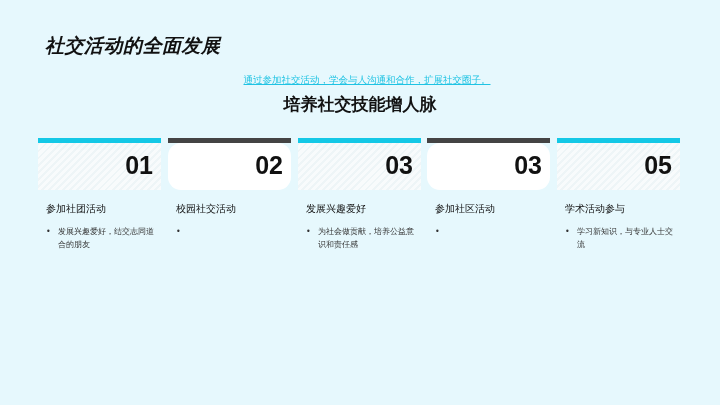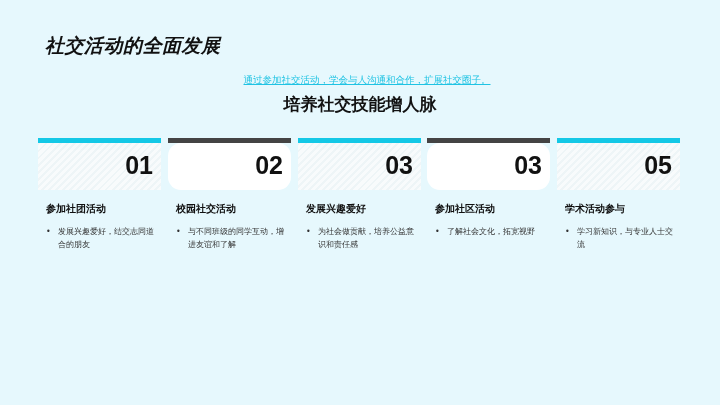--- a/index.html
+++ b/index.html
@@ -39,21 +39,21 @@
   .card-body {
     height:47px; position:relative;
   }
   .card-num {
     position:absolute; right:8px; top:8px;
     font-family:"Liberation Sans",sans-serif;
     font-size:25px; font-weight:bold; color:#111;
   }
   .card-title {
     position:absolute; top:64px; left:8px;
-    font-size:10px; font-weight:bold; color:#111; white-space:nowrap;
+    font-size:10px; font-weight:normal; color:#111; white-space:nowrap;
   }
   .card-bullet {
     position:absolute; top:87px; left:8px; width:112px;
     font-size:8px; color:#333; line-height:13px;
     display:flex;
   }
   .card-bullet .dot { width:12px; flex:none; }
   .card-bullet .txt { flex:1; }
 </style>
 </head>
@@ -80,21 +80,20 @@
 <div class="card dark" style="left:168px">
   <div class="card-box">
     <div class="card-bar"></div>
     <div class="card-body">
         <span class="card-num">02</span>
       </div>
   </div>
   <div class="card-title">校园社交活动</div>
   <div class="card-bullet">
     <span class="dot">•</span>
-    <span class="txt">与不同班级的同学互动，增进友谊和了解</span>
   </div>
 </div>
 
 <div class="card accent" style="left:298px">
   <div class="card-box">
     <div class="card-bar"></div>
     <div class="card-body">
         <span class="card-num">03</span>
       </div>
   </div>
@@ -108,21 +107,20 @@
 <div class="card dark" style="left:427px">
   <div class="card-box">
     <div class="card-bar"></div>
     <div class="card-body">
         <span class="card-num">03</span>
       </div>
   </div>
   <div class="card-title">参加社区活动</div>
   <div class="card-bullet">
     <span class="dot">•</span>
-    <span class="txt">了解社会文化，拓宽视野</span>
   </div>
 </div>
 
 <div class="card accent" style="left:557px">
   <div class="card-box">
     <div class="card-bar"></div>
     <div class="card-body">
         <span class="card-num">05</span>
       </div>
   </div>

